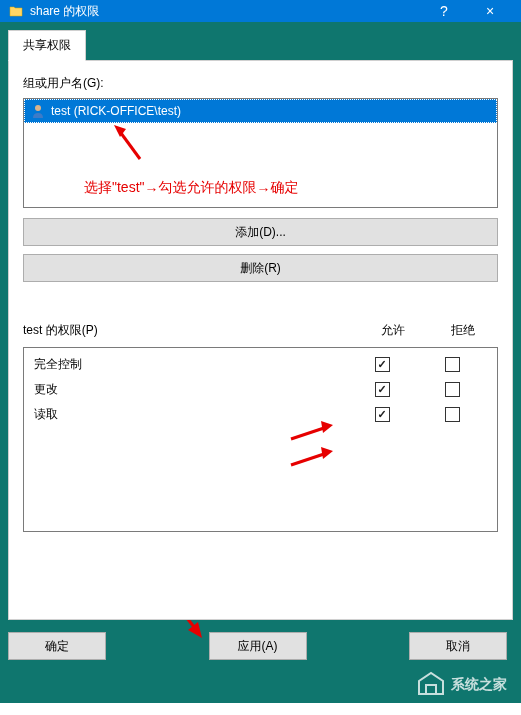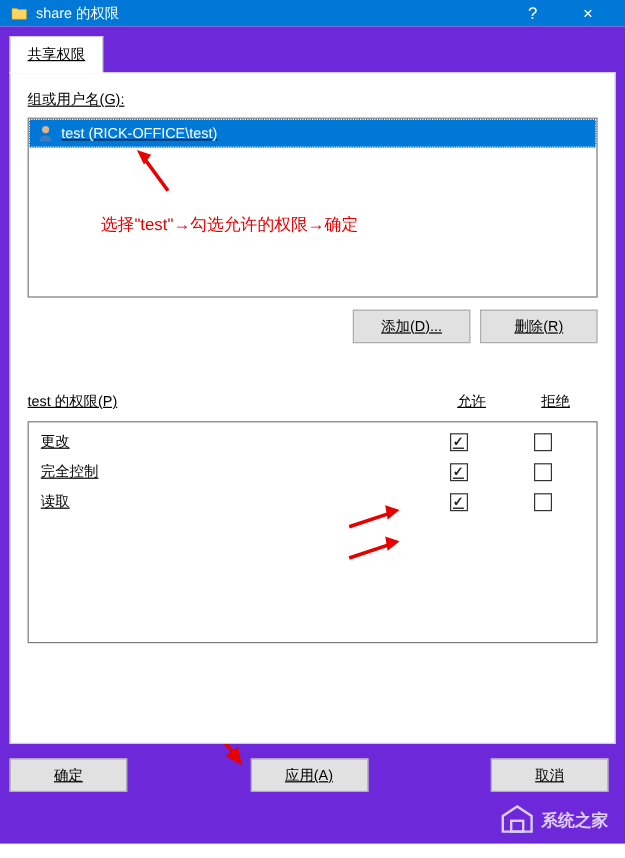--- a/index.html
+++ b/index.html
@@ -41,23 +41,22 @@
       width: 46px;
       height: 34px;
       display: flex;
       align-items: center;
       justify-content: center;
       color: #fff;
       font-size: 14px;
     }
     .main-area {
       padding: 8px;
-      background: #6d28d9;
+      background: #0f766e;
       height: calc(100% - 34px);
-      text-decoration: underline;
     }
     .tab-container {
       height: 590px;
     }
     .tab-header {
       display: flex;
       position: relative;
       z-index: 2;
     }
     .tab {
@@ -75,21 +74,21 @@
       height: calc(100% - 30px);
       position: relative;
       z-index: 1;
     }
     .label {
       font-size: 12px;
       margin-bottom: 6px;
     }
     .user-list {
       border: 1px solid #7a7a7a;
-      height: 150px;
+      height: 110px;
       background: #fff;
       overflow: hidden;
       position: relative;
     }
     .user-item {
       display: flex;
       align-items: center;
       padding: 2px 4px;
       background: #0078d7;
       color: #fff;
@@ -112,20 +111,21 @@
     }
     .arrow-annotation {
       position: absolute;
       pointer-events: none;
     }
     .button-row {
       display: flex;
       justify-content: flex-end;
       gap: 8px;
       margin-top: 10px;
+      flex-direction: column;
     }
     .win-button {
       min-width: 98px;
       height: 28px;
       border: 1px solid #adadad;
       background: #e1e1e1;
       font-size: 12px;
       padding: 0 10px;
       cursor: pointer;
     }
@@ -244,30 +244,30 @@
 
       <div class="perm-section">
         <div class="perm-header">
           <div class="perm-header-name">test 的权限(P)</div>
           <div class="perm-header-col">允许</div>
           <div class="perm-header-col">拒绝</div>
         </div>
         <div class="perm-table">
           <div id="perm-rows">
               <div class="perm-row">
-                <div class="perm-name">更改</div>
+                <div class="perm-name">完全控制</div>
                 <div class="perm-col">
                   <div class="checkbox checked"></div>
                 </div>
                 <div class="perm-col">
                   <div class="checkbox"></div>
                 </div>
               </div>
               <div class="perm-row">
-                <div class="perm-name">完全控制</div>
+                <div class="perm-name">更改</div>
                 <div class="perm-col">
                   <div class="checkbox checked"></div>
                 </div>
                 <div class="perm-col">
                   <div class="checkbox"></div>
                 </div>
               </div>
               <div class="perm-row">
                 <div class="perm-name">读取</div>
                 <div class="perm-col">

